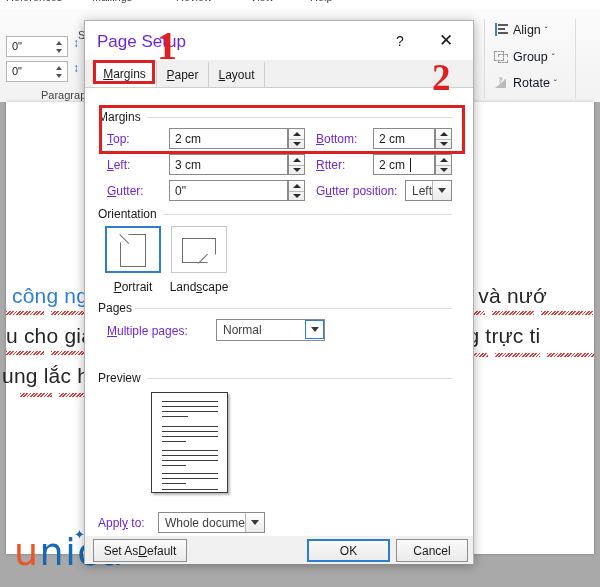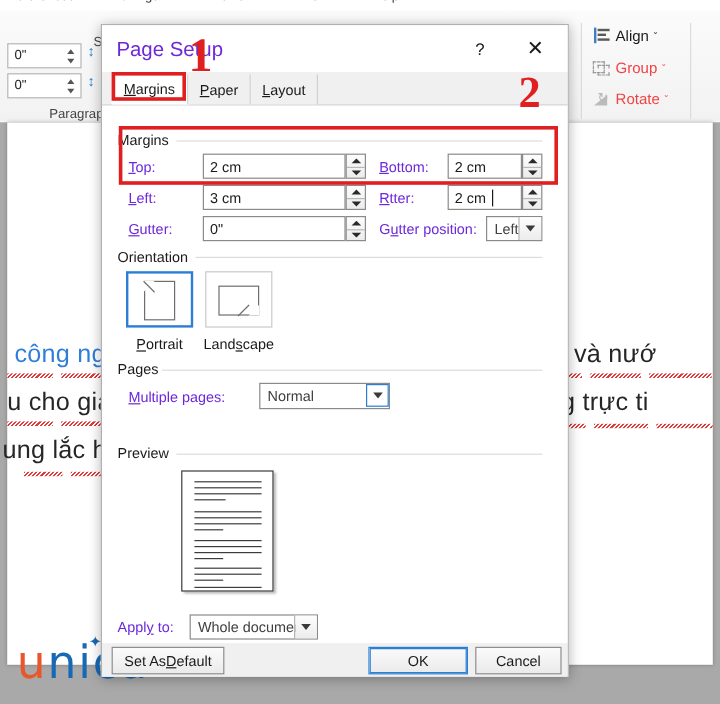--- a/index.html
+++ b/index.html
@@ -92,21 +92,21 @@
     box-sizing: border-box;
   }
 
   .bg-arrange-item {
     position: absolute;
     font-size: 12.5px;
     white-space: nowrap;
     display: flex; align-items: center; gap: 4px;
   }
   .bg-arrange-item .lbl-on { color: #1b1b1b; }
-  .bg-arrange-item .lbl-off { color: #ef4444; }
+  .bg-arrange-item .lbl-off { color: #0f172a; }
   .bg-arrange-item .chev { font-size: 9px; }
 
   .ico-align, .ico-group, .ico-rotate {
     position: relative; display: inline-block;
     width: 15px; height: 15px;
   }
   .ico-align .bar {
     position: absolute; background: #5a5a5a; height: 2px; left: 4px;
   }
   .ico-align .bar.b1 { top: 2px; width: 10px; }

